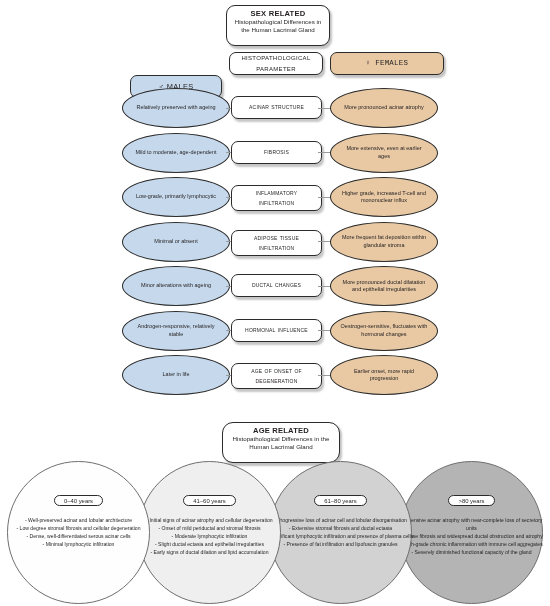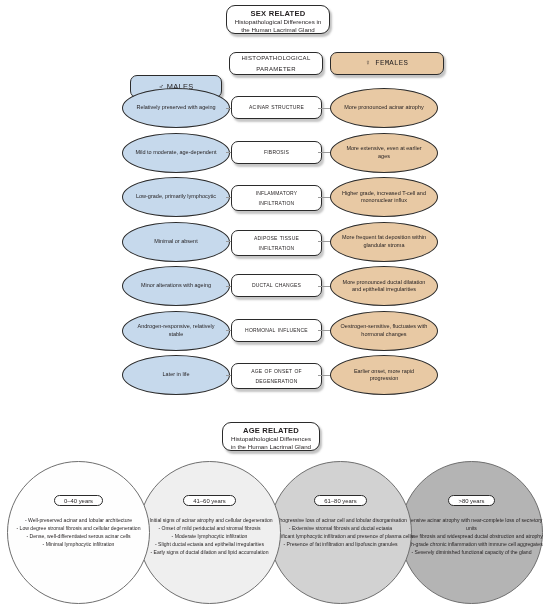--- a/index.html
+++ b/index.html
@@ -18,37 +18,37 @@
   }
 
   
   .banner {
     position: absolute;
     background: #ffffff;
     border: 1.1px solid #2b2b2b;
     border-radius: 9px;
     box-shadow: 2px 2.5px 2px rgba(120,120,120,0.45);
     text-align: center;
-    padding: 3px 6px 0 6px;
+    padding: 3px 6px 12px 6px;
     line-height: 1.22;
   }
   .banner .b-title {
     display: block;
     font-size: 7.6px;
     font-weight: bold;
     letter-spacing: .2px;
   }
   .banner .b-sub {
     display: block;
     font-size: 6.2px;
     font-weight: normal;
   }
 
   #sex-banner  { left: 226px; top: 5px;   width: 104px; }
-  #age-banner  { left: 222px; top: 422px; width: 98px; }
+  #age-banner  { left: 222px; top: 422px; width: 118px; border-radius: 11px; }
 
   
   .col-head {
     position: absolute;
     height: 23px;
     border: 1.1px solid #2b2b2b;
     border-radius: 7px;
     box-shadow: 2px 2.5px 2px rgba(120,120,120,0.45);
     display: flex;
     align-items: center;

